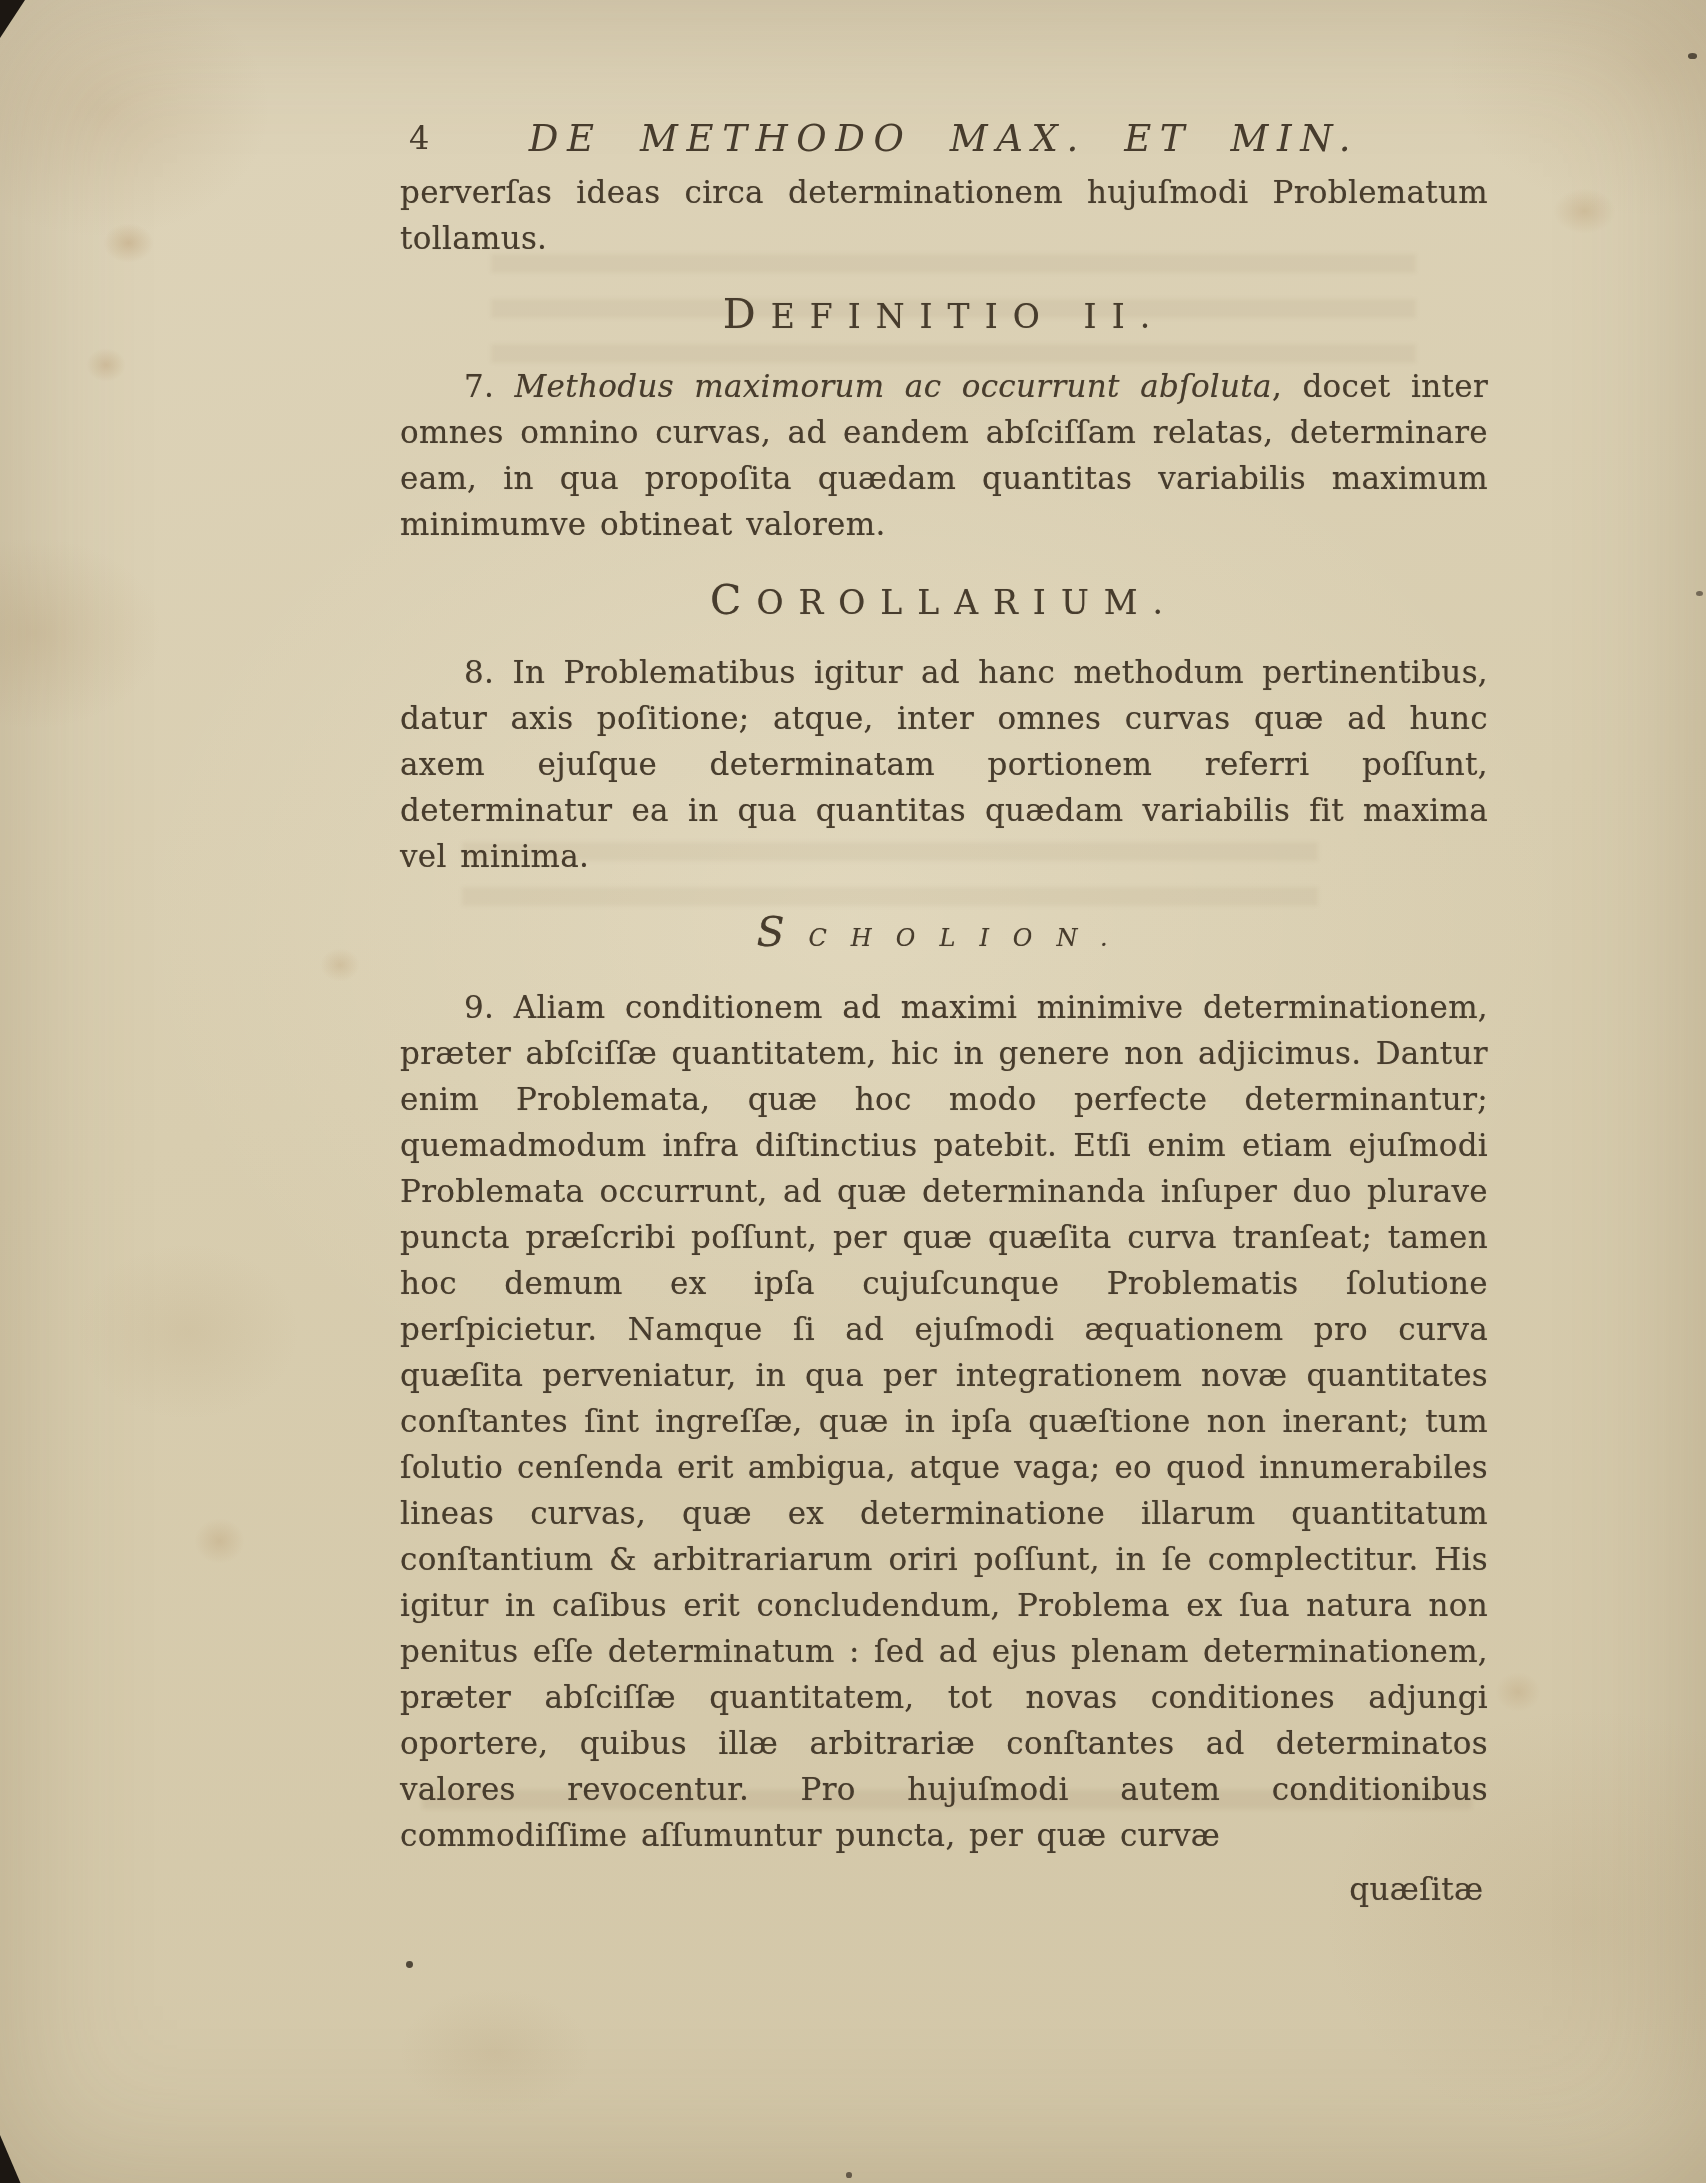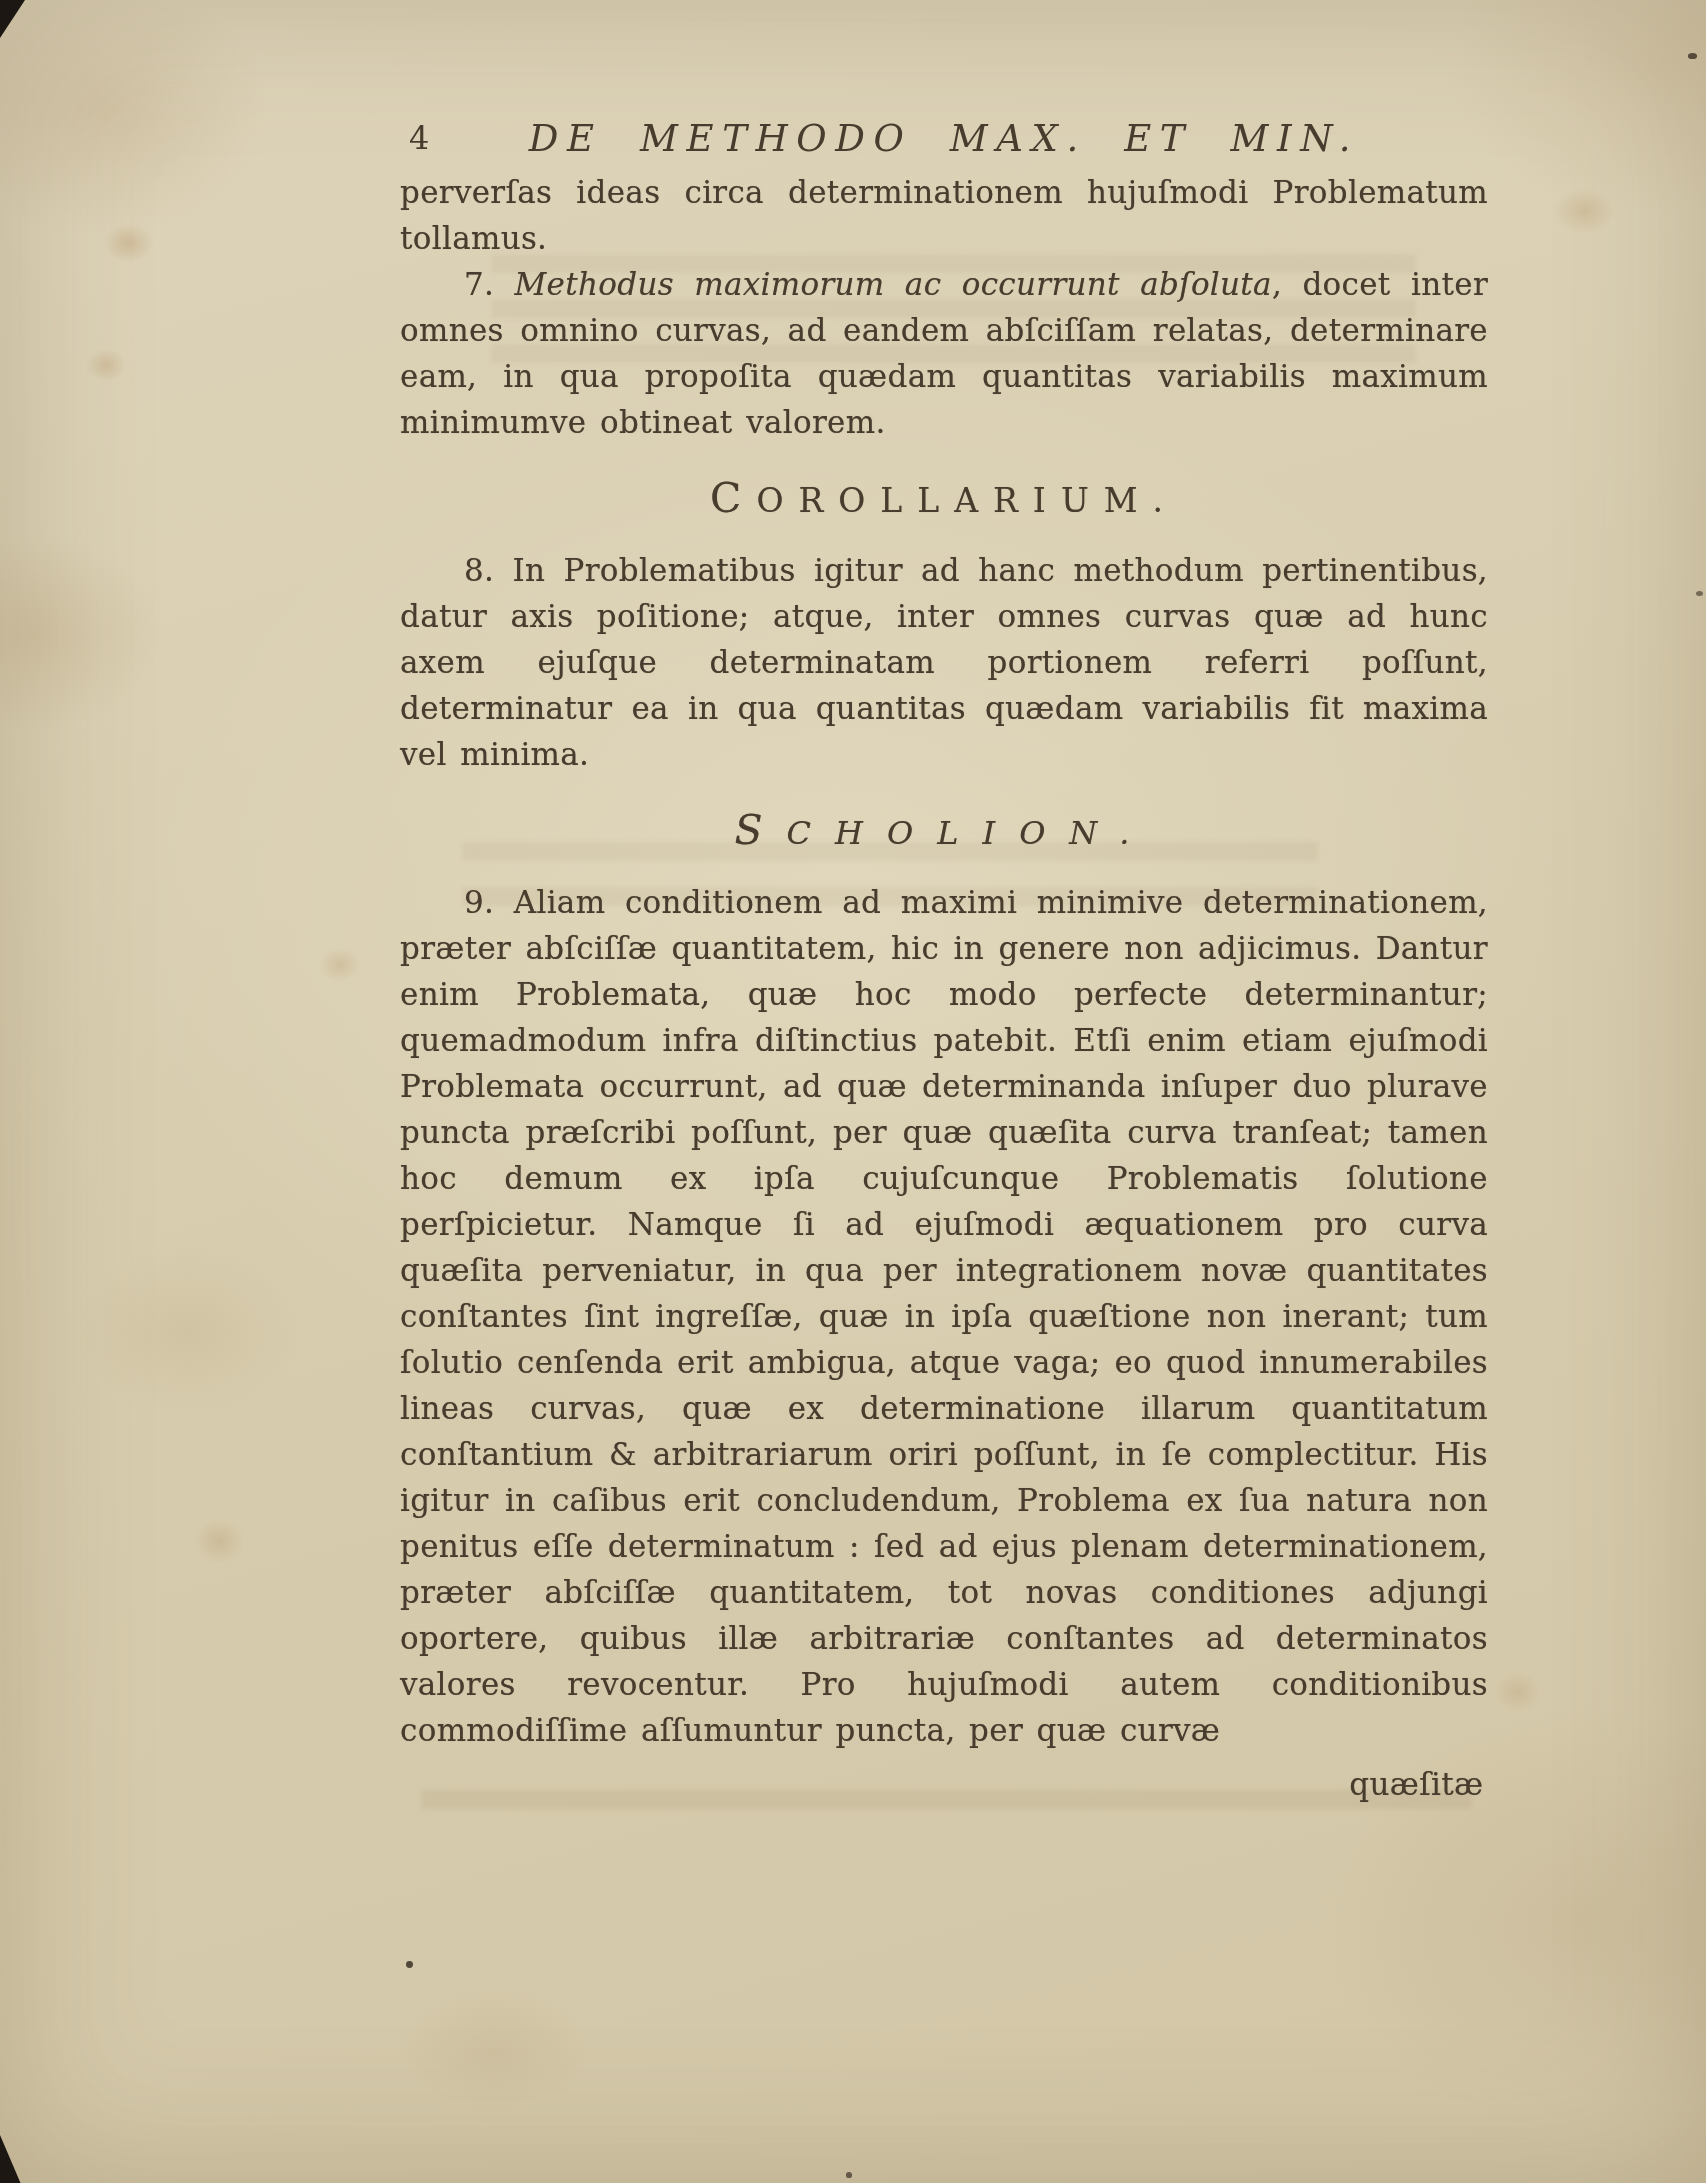--- a/index.html
+++ b/index.html
@@ -64,21 +64,21 @@
     text-indent: 0;
     font-weight: normal;
     font-size: 33px;
     letter-spacing: 15px;
     line-height: 46px;
     white-space: nowrap;
   }
   .heading::first-letter { font-size: 41px; }
   .heading.scholion {
     font-style: italic;
-    font-size: 32px;
+    font-size: 24px;
     letter-spacing: 24px;
   }
 
   .catchword-row {
     margin-top: 8px;
     text-align: right;
     text-indent: 0;
     padding-right: 4.6px;
   }
 
@@ -141,20 +141,21 @@
 
 <header class="running-head">
   <span class="pagenum">4</span>
   <span class="running-title">DE METHODO MAX. ET MIN.</span>
 </header>
 
 <main class="textblock">
 
   <p class="para noindent">perverſas ideas circa determinationem hujuſmodi Problematum tollamus.</p>
 
+  <h2 class="heading">DEFINITIO II.</h2>
 
   <p class="para"><span>7. </span><em>Methodus maximorum ac occurrunt abſoluta</em><span>, docet inter omnes omnino curvas, ad eandem abſciſſam relatas, determinare eam, in qua propoſita quædam quantitas variabilis maximum minimumve obtineat valorem.</span></p>
 
   <h2 class="heading">COROLLARIUM.</h2>
 
   <p class="para">8. In Problematibus igitur ad hanc methodum pertinentibus, datur axis poſitione; atque, inter omnes curvas quæ ad hunc axem ejuſque determinatam portionem referri poſſunt, determinatur ea in qua quantitas quædam variabilis fit maxima vel minima.</p>
 
   <h2 class="heading scholion">SCHOLION.</h2>
 
   <p class="para">9. Aliam conditionem ad maximi minimive determinationem, præter abſciſſæ quantitatem, hic in genere non adjicimus. Dantur enim Problemata, quæ hoc modo perfecte determinantur; quemadmodum infra diſtinctius patebit. Etſi enim etiam ejuſmodi Problemata occurrunt, ad quæ determinanda inſuper duo plurave puncta præſcribi poſſunt, per quæ quæſita curva tranſeat; tamen hoc demum ex ipſa cujuſcunque Problematis ſolutione perſpicietur. Namque ſi ad ejuſmodi æquationem pro curva quæſita perveniatur, in qua per integrationem novæ quantitates conſtantes ſint ingreſſæ, quæ in ipſa quæſtione non inerant; tum ſolutio cenſenda erit ambigua, atque vaga; eo quod innumerabiles lineas curvas, quæ ex determinatione illarum quantitatum conſtantium &amp; arbitrariarum oriri poſſunt, in ſe complectitur. His igitur in caſibus erit concludendum, Problema ex ſua natura non penitus eſſe determinatum : ſed ad ejus plenam determinationem, præter abſciſſæ quantitatem, tot novas conditiones adjungi oportere, quibus illæ arbitrariæ conſtantes ad determinatos valores revocentur. Pro hujuſmodi autem conditionibus commodiſſime aſſumuntur puncta, per quæ curvæ</p>

